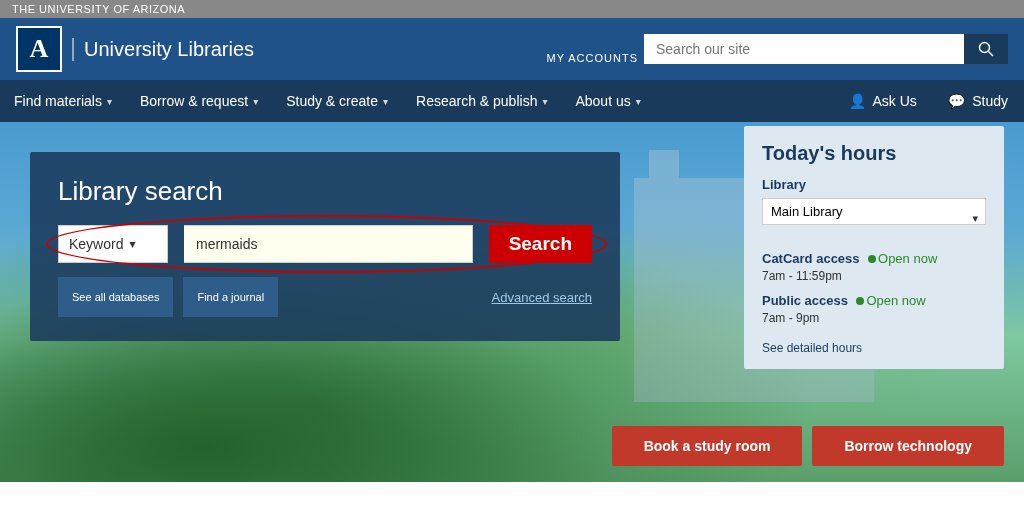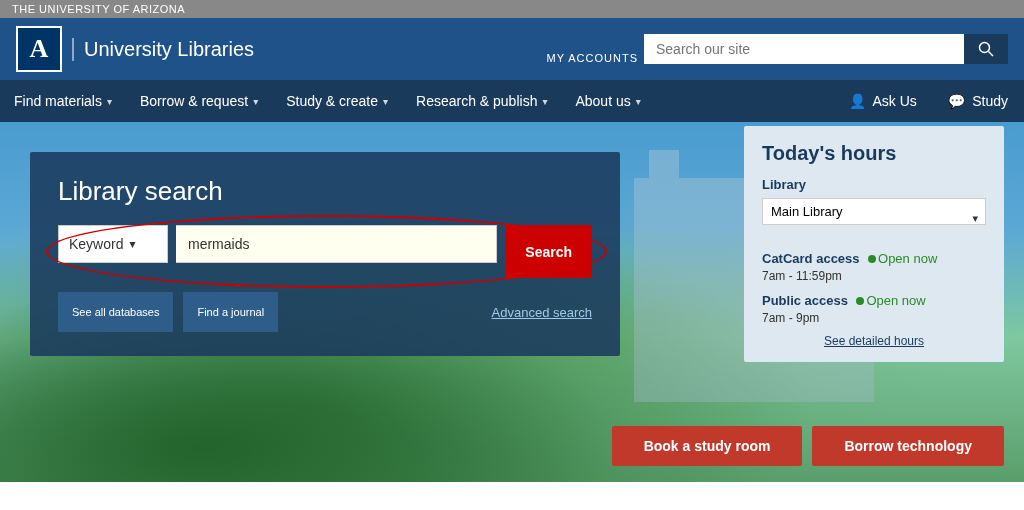--- a/index.html
+++ b/index.html
@@ -173,22 +173,22 @@
       border-radius: 2px;
     }
     .search-box-title {
       color: white;
       font-size: 26px;
       font-weight: 300;
       margin-bottom: 18px;
     }
     .search-row {
       display: flex;
-      align-items: flex-start;
-      gap: 8px;
+      align-items: center;
+      gap: 16px;
       position: relative;
     }
     
     .red-oval {
       position: absolute;
       top: -10px;
       left: -12px;
       width: 105%;
       height: calc(100% + 20px);
       border: 2.5px solid #cc0000;
@@ -219,22 +219,22 @@
       height: 38px;
       outline: none;
       color: #333;
       background: #fffff0;
     }
     .search-btn-main {
       background: #cc0000;
       color: white;
       border: none;
       padding: 0 20px;
-      height: 53px;
-      font-size: 14px;
+      height: 38px;
+      font-size: 19px;
       font-weight: bold;
       cursor: pointer;
     }
     .search-actions {
       display: flex;
       align-items: center;
       margin-top: 14px;
       gap: 10px;
     }
     .action-btn {
@@ -321,25 +321,24 @@
       border-radius: 50%;
       margin-right: 2px;
     }
     .access-hours {
       font-size: 12px;
       color: #333;
       margin-top: 2px;
     }
     .detailed-link {
       display: block;
-      text-align: center;
+      text-align: left;
       color: #1a3a5c;
       font-size: 12px;
-      text-decoration: underline;
-      margin-top: 9px;
+      margin-top: 16px;
       cursor: pointer;
     }
 
     
     .bottom-btns {
       position: absolute;
       bottom: 16px;
       right: 20px;
       display: flex;
       gap: 10px;

